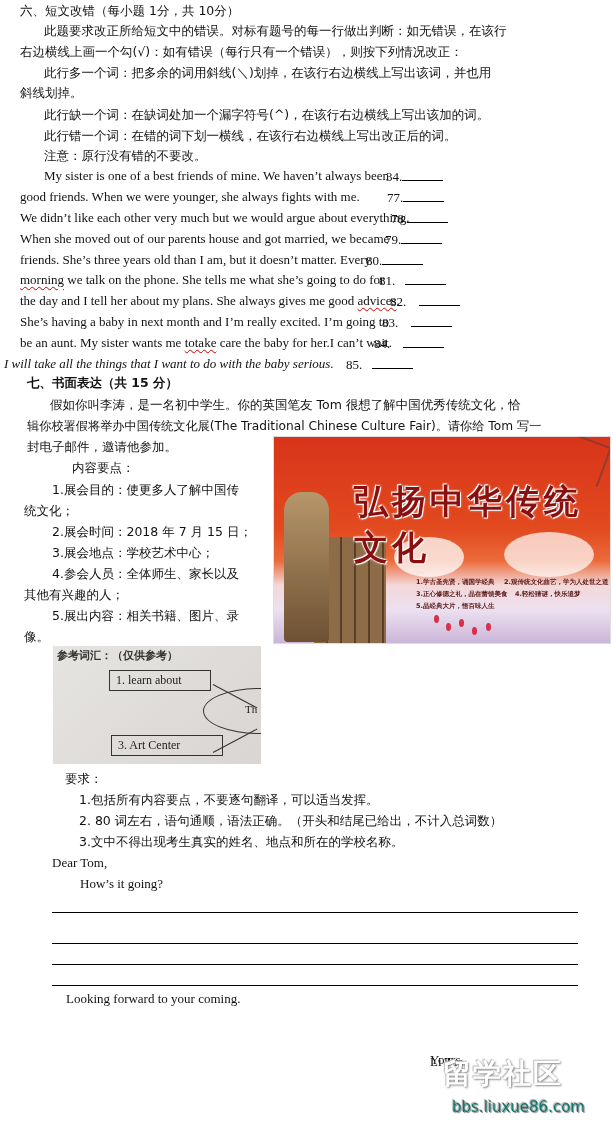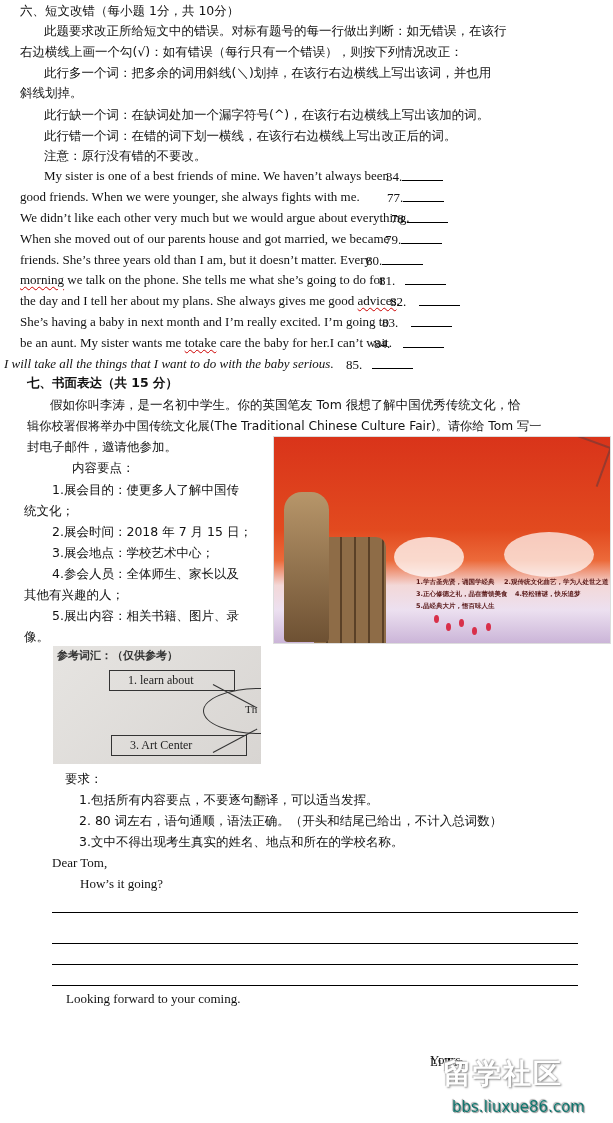--- a/index.html
+++ b/index.html
@@ -41,21 +41,21 @@
   .banner .b-item { position: absolute; font-family: "DejaVu Sans", sans-serif; font-size: 6.5px; color: #5a1a1a; font-weight: bold; white-space: nowrap; }
   .banner .branch { position:absolute; right:4px; top:2px; width:40px; height:40px; border-top:2px solid #6b3a3a; border-right:2px solid #6b3a3a; transform: rotate(20deg); opacity:0.6; }
   .petal { position:absolute; width:5px; height:8px; background:#d8304a; border-radius:50%; }
   
   .vocab {
     position: absolute; left: 53px; top: 646px; width: 208px; height: 118px;
     background: linear-gradient(135deg, #e6e4e1, #d8d5d2);
     overflow: hidden;
   }
   .vocab .vhead { position:absolute; left:4px; top:2px; font-family:"DejaVu Sans",sans-serif; font-weight:bold; font-size:11px; color:#333; }
-  .vocab .box { position:absolute; border:1.5px solid #333; font-family:"Liberation Serif",serif; font-size:12px; color:#222; padding:2px 18px; background:transparent; }
+  .vocab .box { position:absolute; border:1.5px solid #333; font-family:"Liberation Serif",serif; font-size:12px; color:#222; padding:2px 6px; background:transparent; }
   .vocab .oval { position:absolute; left:150px; top:42px; width:110px; height:44px; border:1.5px solid #333; border-radius:50%; }
   .vocab .ovaltext { position:absolute; left:192px; top:57px; font-size:11px; font-family:"Liberation Serif",serif; color:#222; }
   .vocab .line1 { position:absolute; left:160px; top:38px; width:50px; border-top:1.5px solid #333; transform: rotate(28deg); transform-origin:left; }
   .vocab .line2 { position:absolute; left:160px; top:106px; width:50px; border-top:1.5px solid #333; transform: rotate(-28deg); transform-origin:left; }
   
   .wm { position:absolute; left:443px; top:1055px; font-family:"DejaVu Sans",sans-serif; font-weight:bold; font-size:28px; color:#fff;
         text-shadow: 1px 1px 2px #888, -1px -1px 1px #bbb; letter-spacing: 2px; }
   .wm2 { position:absolute; left:452px; top:1098px; font-family:"DejaVu Sans",sans-serif; font-size:15px; color:#0f766e;
          text-shadow: 1px 1px 1px #888, -1px -1px 1px #aaa; text-align: right; }
 </style>
@@ -115,20 +115,21 @@
 <div class="abs cn" style="left:24px;top:587px;">其他有兴趣的人；</div>
 <div class="abs cn" style="left:52px;top:608px;">5.展出内容：相关书籍、图片、录</div>
 <div class="abs cn" style="left:24px;top:629px;">像。</div>
 
 <div class="banner">
   <div class="branch"></div>
   <div class="cloud1"></div>
   <div class="cloud2"></div>
   <div class="slips"></div>
   <div class="statue"></div>
+  <div class="title">弘扬中华传统文化</div>
   <div class="b-item" style="left:142px;top:141px;">1.学古圣先贤，诵国学经典</div>
   <div class="b-item" style="left:230px;top:141px;">2.观传统文化曲艺，学为人处世之道</div>
   <div class="b-item" style="left:142px;top:153px;">3.正心修德之礼，品在蕾馈美食</div>
   <div class="b-item" style="left:230px;top:153px;padding-left:11px;">4.轻松猜谜，快乐追梦</div>
   <div class="b-item" style="left:142px;top:165px;">5.品经典大片，悟百味人生</div>
   <div class="petal" style="left:160px;top:178px;"></div>
   <div class="petal" style="left:172px;top:186px;"></div>
   <div class="petal" style="left:185px;top:182px;"></div>
   <div class="petal" style="left:198px;top:190px;"></div>
   <div class="petal" style="left:212px;top:186px;"></div>

